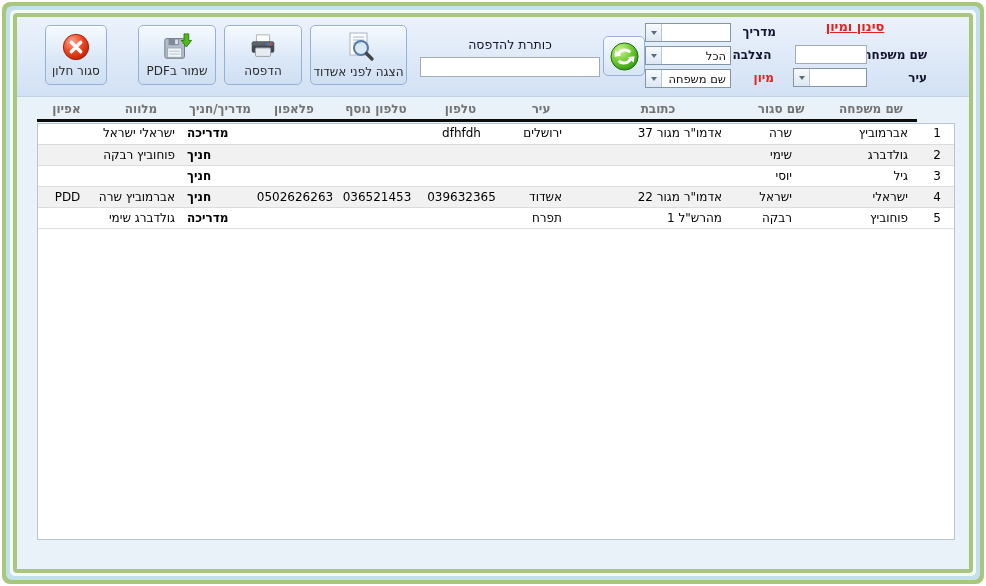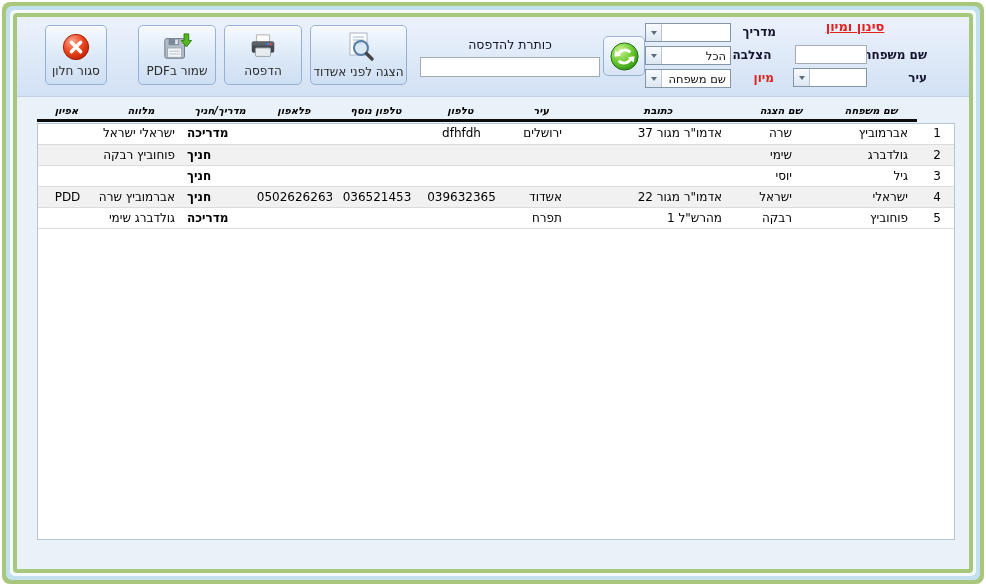--- a/index.html
+++ b/index.html
@@ -58,23 +58,23 @@
   .combo-madrich { left:628px; top:6px;  width:86px; }
   .combo-cross   { left:628px; top:29px; width:86px; }
   .combo-sort    { left:628px; top:52px; width:86px; }
   .combo-city    { left:776px; top:51px; width:74px; }
   .finput { position:absolute; left:778px; top:28px; width:72px; height:19px;
     border:1px solid #a3abb5; background:#fff; font-size:12px; direction:rtl; padding:0 3px; }
 
   
   .hdr-table, .body-table { border-collapse:collapse; table-layout:fixed; direction:rtl; width:918px; }
   .hdr-wrap  { position:absolute; left:20px; top:83px; width:918px; }
-  .hdr-table th { font-size:10px; font-weight:bold; color:#000000; text-align:center;
+  .hdr-table th { font-size:12px; font-weight:bold; color:#737373; text-align:center;
     vertical-align:bottom; padding-bottom:3px; height:20px;
-    border-bottom:3px solid #0c0c0c; white-space:nowrap;font-style:italic; }
+    border-bottom:3px solid #0c0c0c; white-space:nowrap; }
   .hdr-table th.no-line { border-bottom:none; }
   .table-panel { position:absolute; left:20px; top:106px; width:918px; height:417px;
     background:#fff; border:1px solid #b6c6d2; overflow:hidden; }
   .body-table { margin:-1px 0 0 0; }
   .body-table td { font-size:12px; color:#000; height:21px; border-bottom:1px solid #dcdcdc;
     white-space:nowrap; overflow:hidden; padding:0; }
   .body-table tr.alt td { background:#f1f1f1; }
   .c-num { text-align:center; }
   .c-last_name  { text-align:right; padding-right:10px !important; }
   .c-first_name { text-align:right; padding-right:34px !important; }
@@ -218,21 +218,21 @@
             <col style="width:84px">
                     <col style="width:80px">
                     <col style="width:68px">
             <col style="width:90px">
                     <col style="width:59px">
           </colgroup>
           <tbody>
                     <tr>
             <th class="no-line"></th>
             <th>שם משפחה</th>
-            <th>שם הצגה</th>
+            <th>שם סגור</th>
             <th>כתובת</th>
             <th>עיר</th>
             <th>טלפון</th>
             <th>טלפון נוסף</th>
             <th>פלאפון</th>
             <th>מדריך/חניך</th>
             <th>מלווה</th>
             <th>אפיון</th>
           </tr>
         </tbody>

